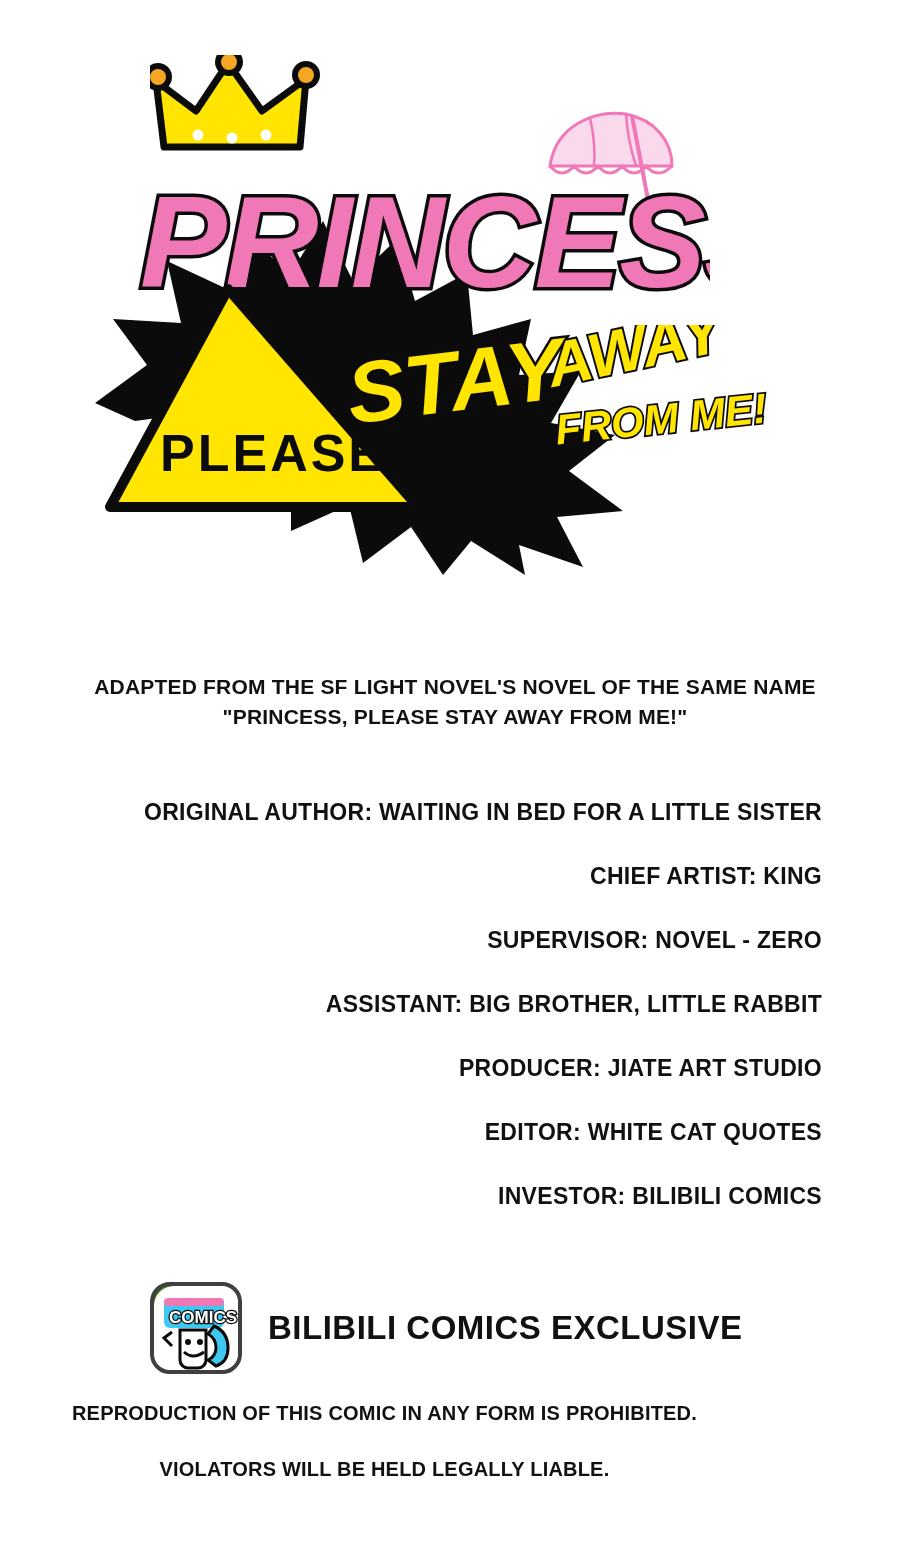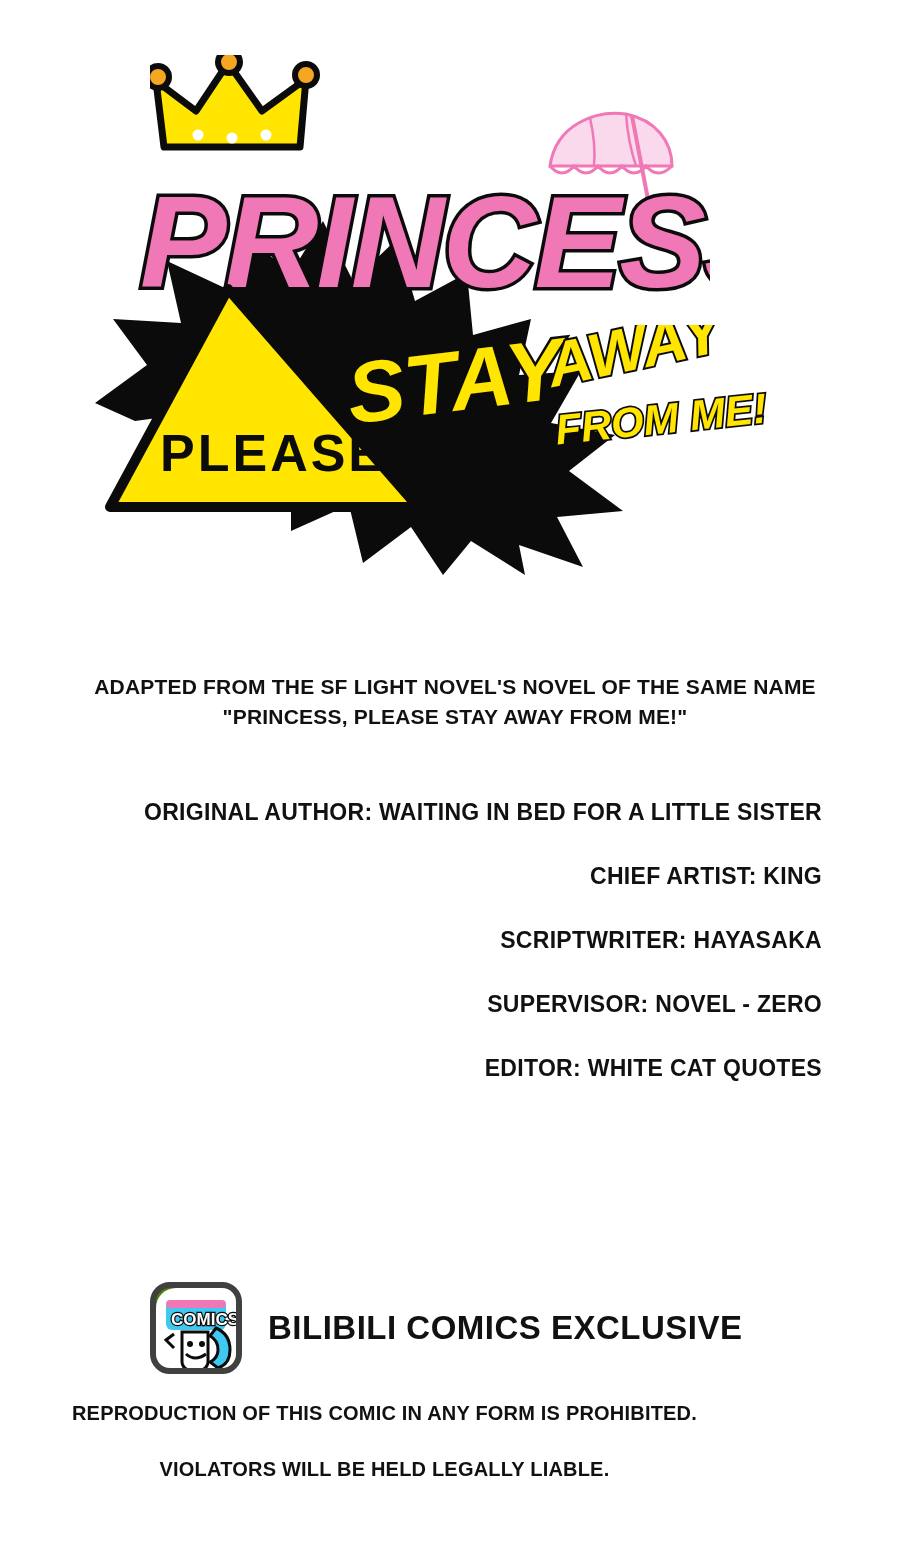--- a/index.html
+++ b/index.html
@@ -119,21 +119,21 @@
     align-items: center;
     gap: 26px;
   }
   .bili-logo {
     width: 92px;
     height: 92px;
     border-radius: 20px;
     position: relative;
     overflow: hidden;
     background: #4d7c0f;
-    border: 6px solid #404040;
+    border: 4px solid #404040;
     flex: 0 0 auto;
   }
   .exclusive-text {
     font-weight: bold;
     font-size: 33px;
     letter-spacing: 0.5px;
     white-space: nowrap;
     text-align: center;
   }
 
@@ -202,23 +202,25 @@
 </div>
 
 <div class="adapted">
   <span>ADAPTED FROM THE SF LIGHT NOVEL'S NOVEL OF THE SAME NAME</span>
   <span class="l2">"PRINCESS, PLEASE STAY AWAY FROM ME!"</span>
 </div>
 
 <div class="credits">
   <div class="credit-line">ORIGINAL AUTHOR: WAITING IN BED FOR A LITTLE SISTER</div>
   <div class="credit-line">CHIEF ARTIST: KING</div>
-  <div class="credit-line">SCRIPTWRITER: HAYASAKA</div>
   <div class="credit-line">SUPERVISOR: NOVEL - ZERO</div>
+  <div class="credit-line">ASSISTANT: BIG BROTHER, LITTLE RABBIT</div>
+  <div class="credit-line">PRODUCER: JIATE ART STUDIO</div>
   <div class="credit-line">EDITOR: WHITE CAT QUOTES</div>
+  <div class="credit-line">INVESTOR: BILIBILI COMICS</div>
 </div>
 
 <div class="exclusive-row">
   <div class="bili-logo">
     <svg viewBox="0 0 92 92" width="92" height="92">
       <rect x="0" y="0" width="92" height="92" rx="20" fill="#ffffff"></rect>
       <rect x="10" y="12" width="60" height="30" rx="6" fill="#3FC8F0"></rect>
       <rect x="10" y="12" width="60" height="8" rx="4" fill="#F178B6"></rect>
       <text x="15" y="37" font-family="'Liberation Sans', sans-serif" font-size="17" font-weight="bold" fill="#ffffff" stroke="#0B0B0B" stroke-width="2.5" paint-order="stroke">COMICS</text>
       <path d="M26,44 h26 v30 a8,8 0 0 1 -8,8 h-10 a8,8 0 0 1 -8,-8 Z" fill="#ffffff" stroke="#0B0B0B" stroke-width="3"></path>

